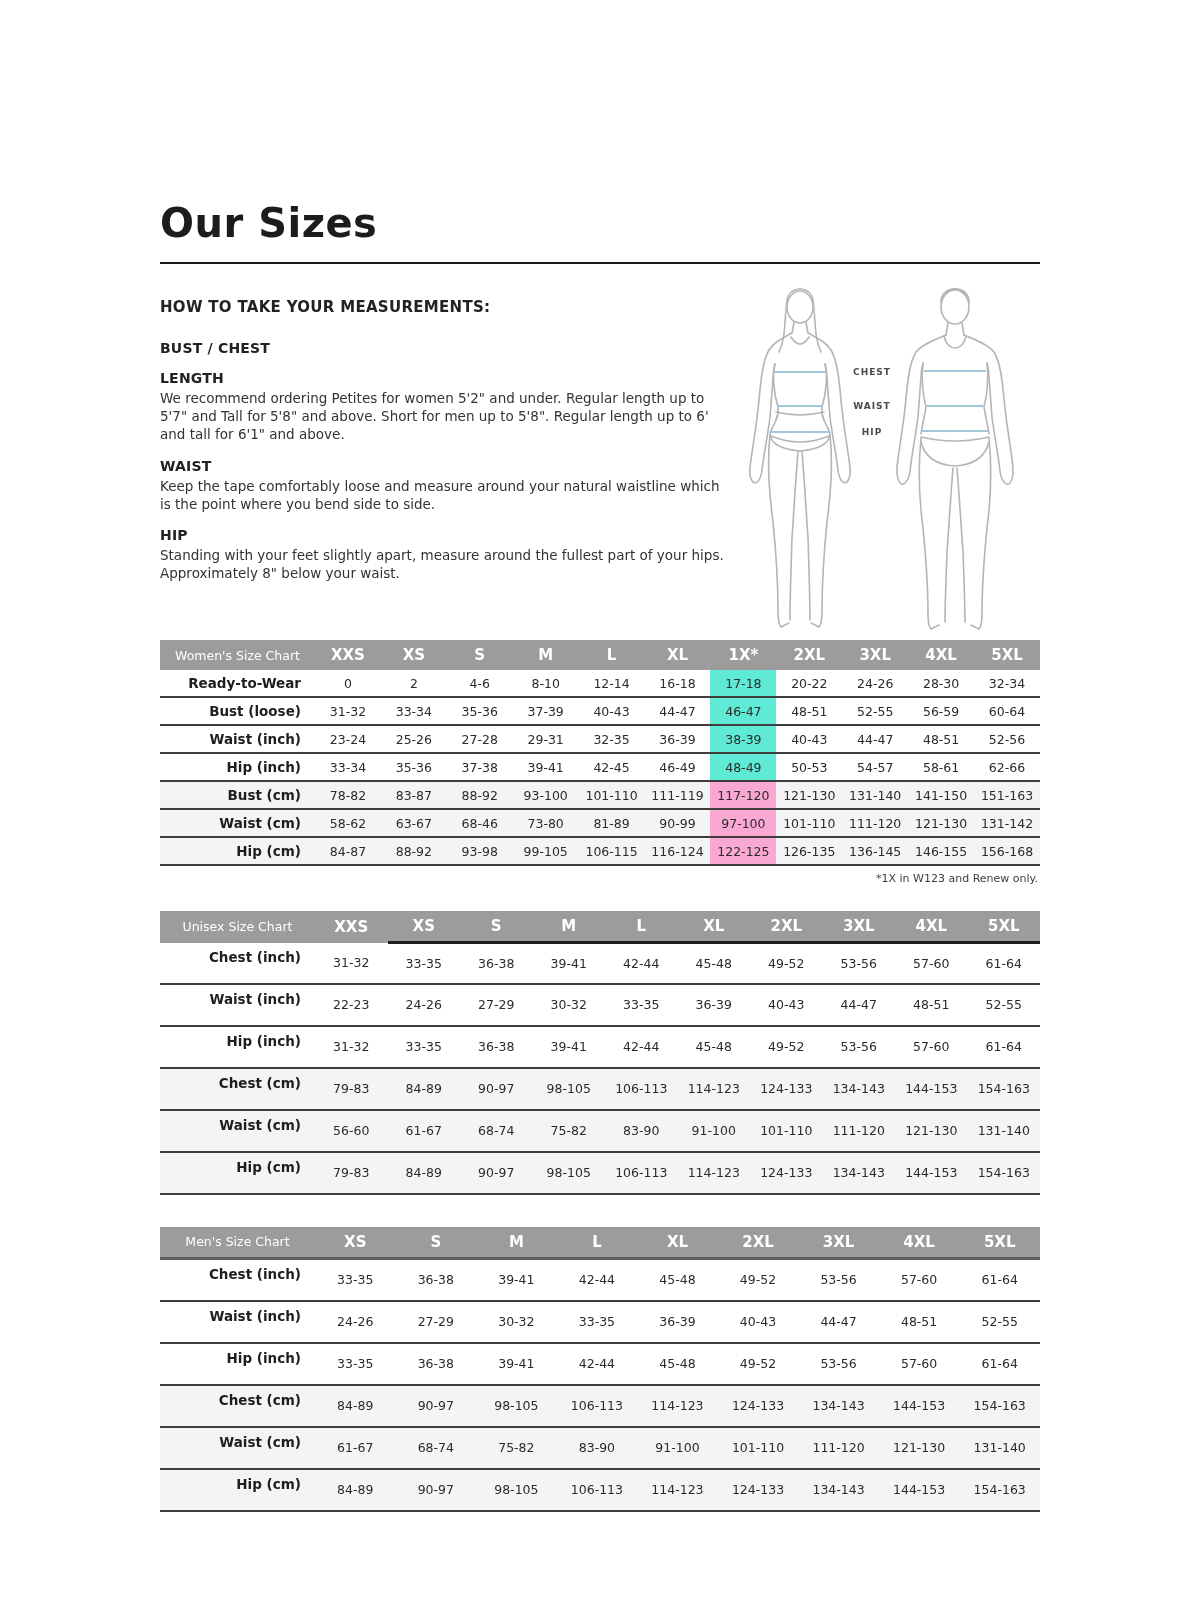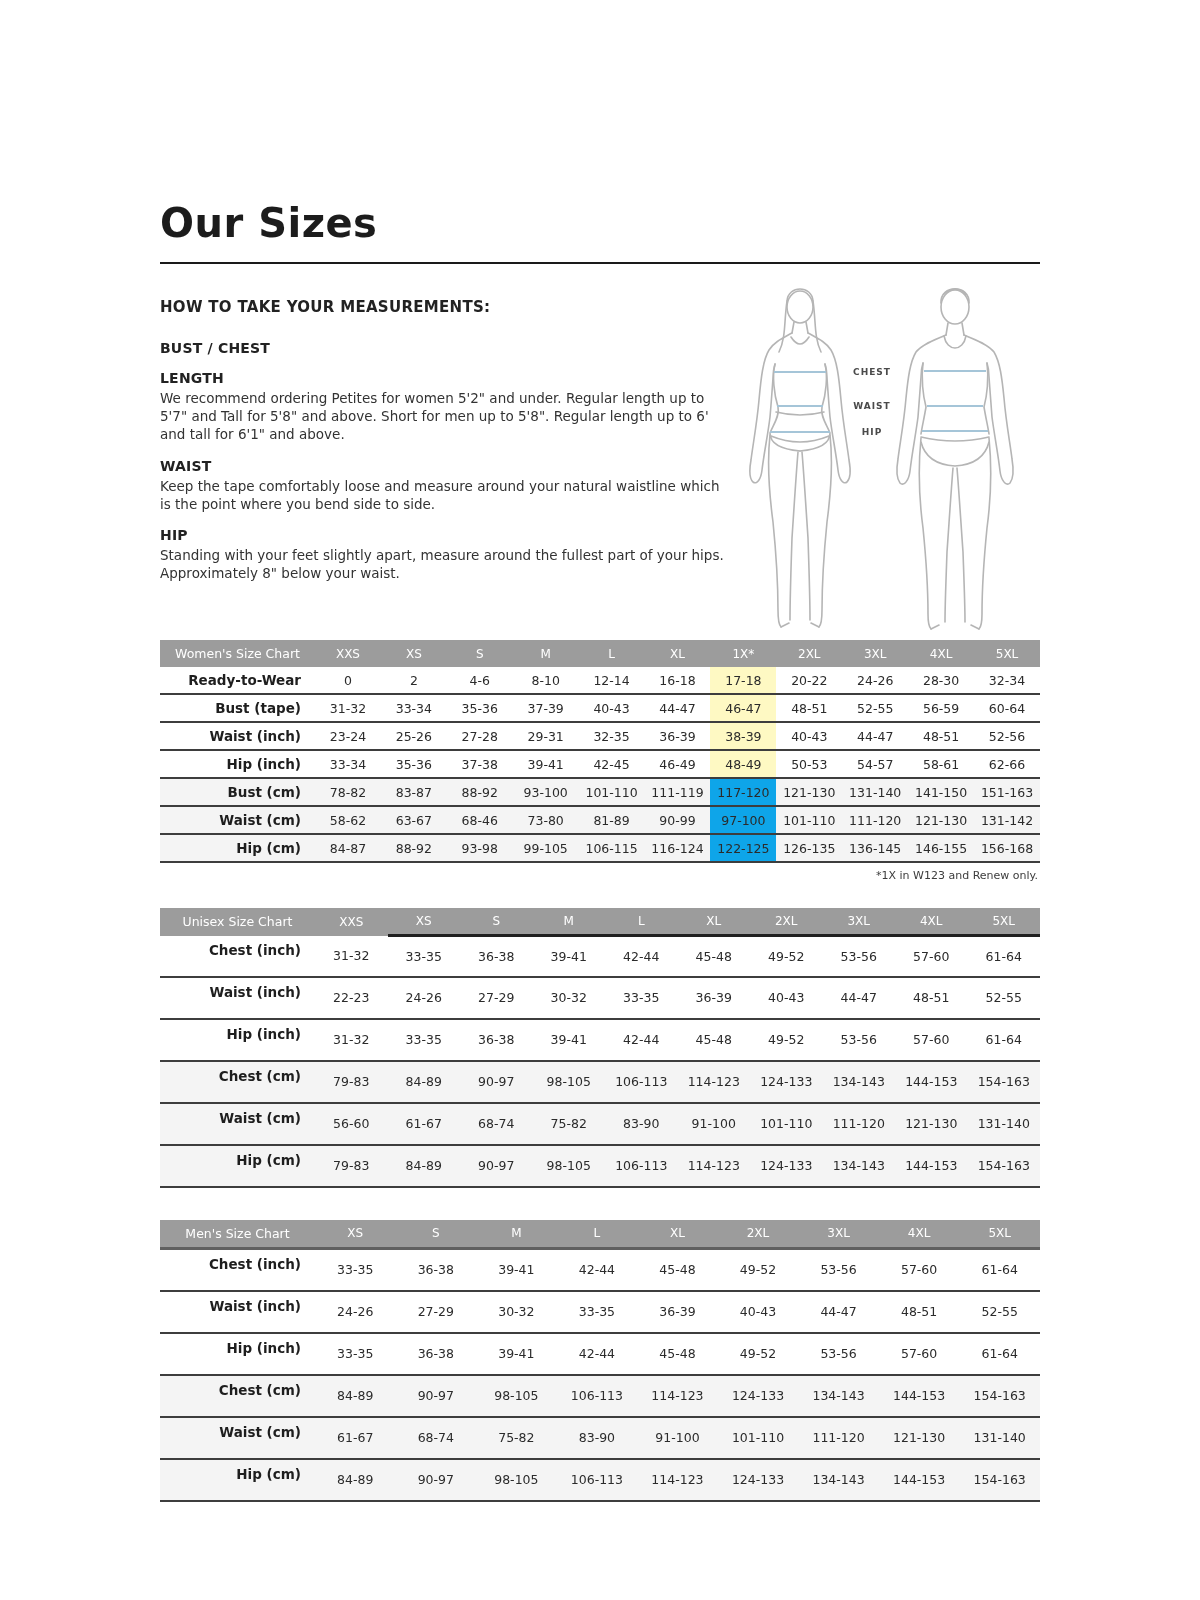--- a/index.html
+++ b/index.html
@@ -37,21 +37,21 @@
   
   .table-block.women  { margin-top:6px; }
   .table-block.unisex { margin-top:26px; }
   .table-block.men    { margin-top:32px; }
 
   table.size-table { width:100%; border-collapse:collapse; table-layout:fixed; }
   .size-table col.label-col { width:155px; }
 
   .size-table thead th {
     background:#9c9c9c; color:#ffffff;
-    font-size:12px; font-weight:normal; text-align:center;
+    font-size:15px; font-weight:bold; text-align:center;
     padding:6px 2px;
   }
   .size-table thead th.tbl-title { font-size:12.5px; font-weight:normal; }
 
   .size-table tbody th.row-label {
     text-align:right; padding:6px 14px 18px 2px;
     font-size:13.5px; font-weight:bold; color:#1e1e1e;
   }
   .size-table tbody td {
     text-align:center; font-size:12.5px; color:#2b2b2b; padding:6px 2px;
@@ -59,22 +59,22 @@
   .table-block.women .size-table tbody td,
   .table-block.women .size-table tbody th.row-label { padding-top:5px; padding-bottom:5px; }
 
   .size-table tbody tr + tr > td,
   .size-table tbody tr + tr > th { border-top:2px solid #3d3d3d; }
   .size-table tbody tr:last-child > td,
   .size-table tbody tr:last-child > th { border-bottom:2px solid #3d3d3d; }
 
   
   .size-table tr.shaded td, .size-table tr.shaded th.row-label { background:#f4f4f4; }
-  .size-table td.hl { background:#fef9c3; }
-  .size-table tr.shaded td.hl { background:#0ea5e9; }
+  .size-table td.hl { background:#5eead4; }
+  .size-table tr.shaded td.hl { background:#f9a8d4; }
 
   
   .size-table thead th.ruled { border-bottom:3px solid #1f1f1f; }
   
   .table-block.men .size-table thead th { border-bottom:3px solid #606060; }
 
   .footnote { text-align:right; font-size:11px; color:#3c3c3c; margin:6px 2px 0 0; }
 </style>
 </head>
 <body>
@@ -207,21 +207,21 @@
               <td>8-10</td>
               <td>12-14</td>
               <td>16-18</td>
               <td class="hl">17-18</td>
               <td>20-22</td>
               <td>24-26</td>
               <td>28-30</td>
               <td>32-34</td>
             </tr>
             <tr>
-              <th class="row-label" scope="row">Bust (tape)</th>
+              <th class="row-label" scope="row">Bust (loose)</th>
               <td>31-32</td>
               <td>33-34</td>
               <td>35-36</td>
               <td>37-39</td>
               <td>40-43</td>
               <td>44-47</td>
               <td class="hl">46-47</td>
               <td>48-51</td>
               <td>52-55</td>
               <td>56-59</td>

